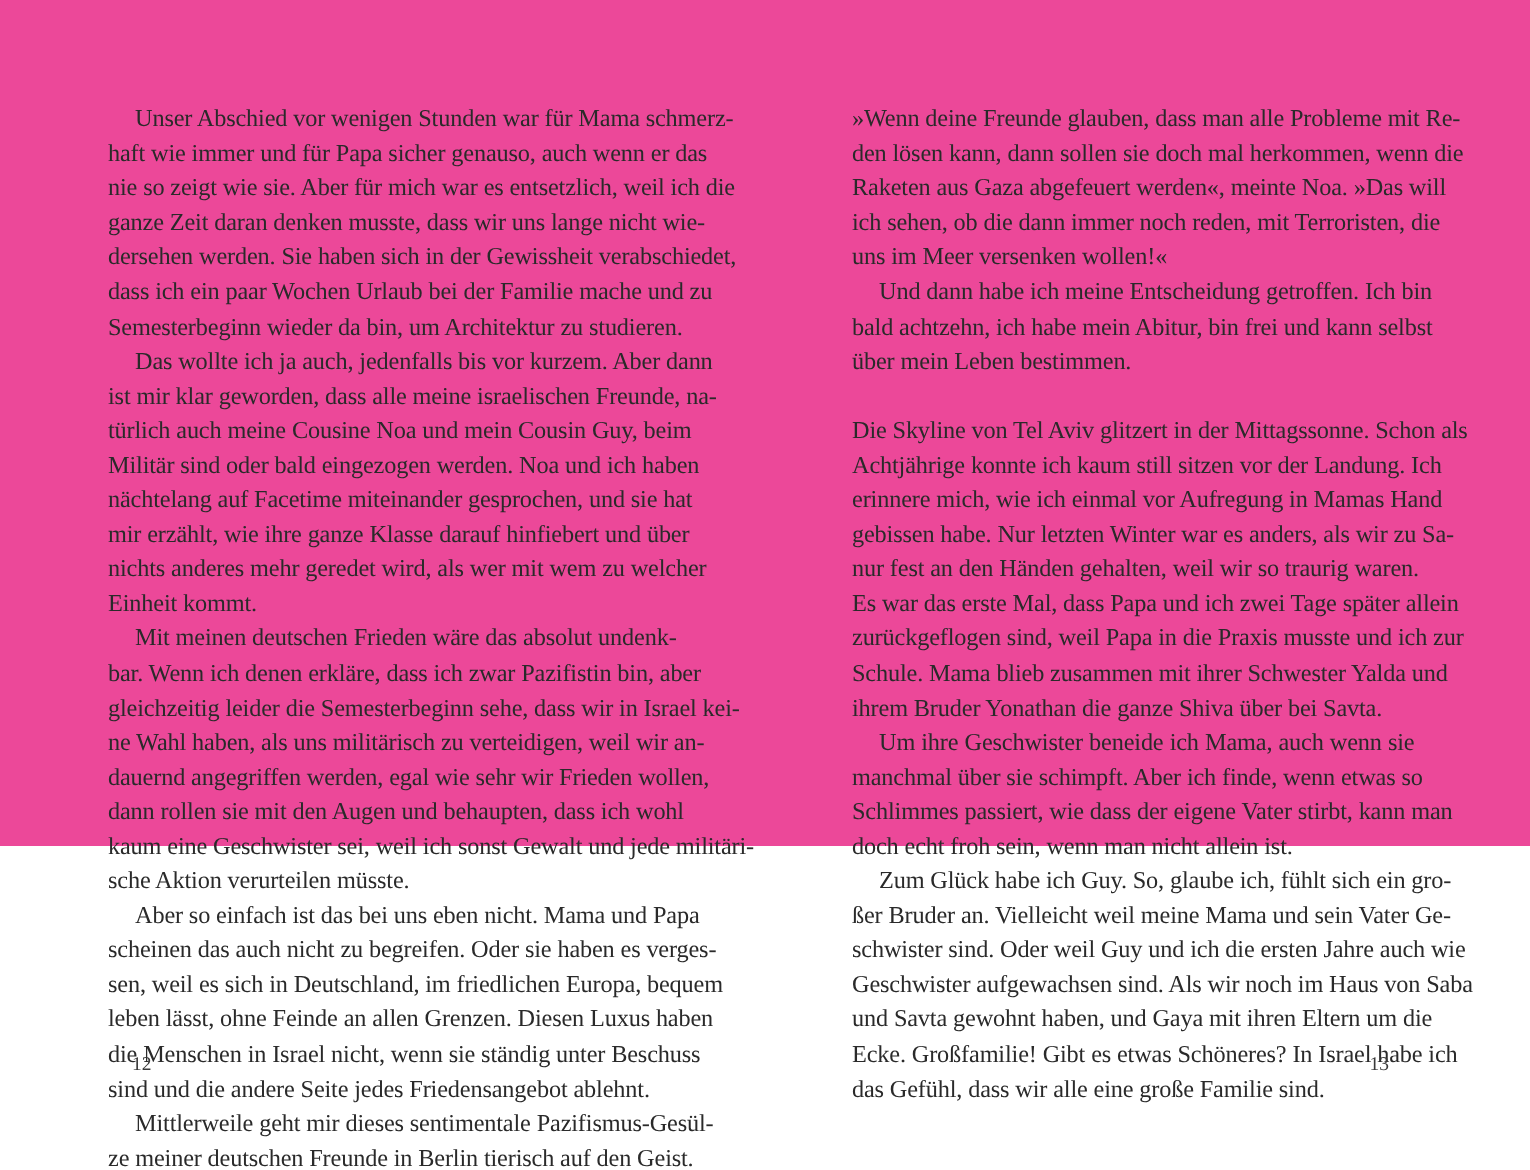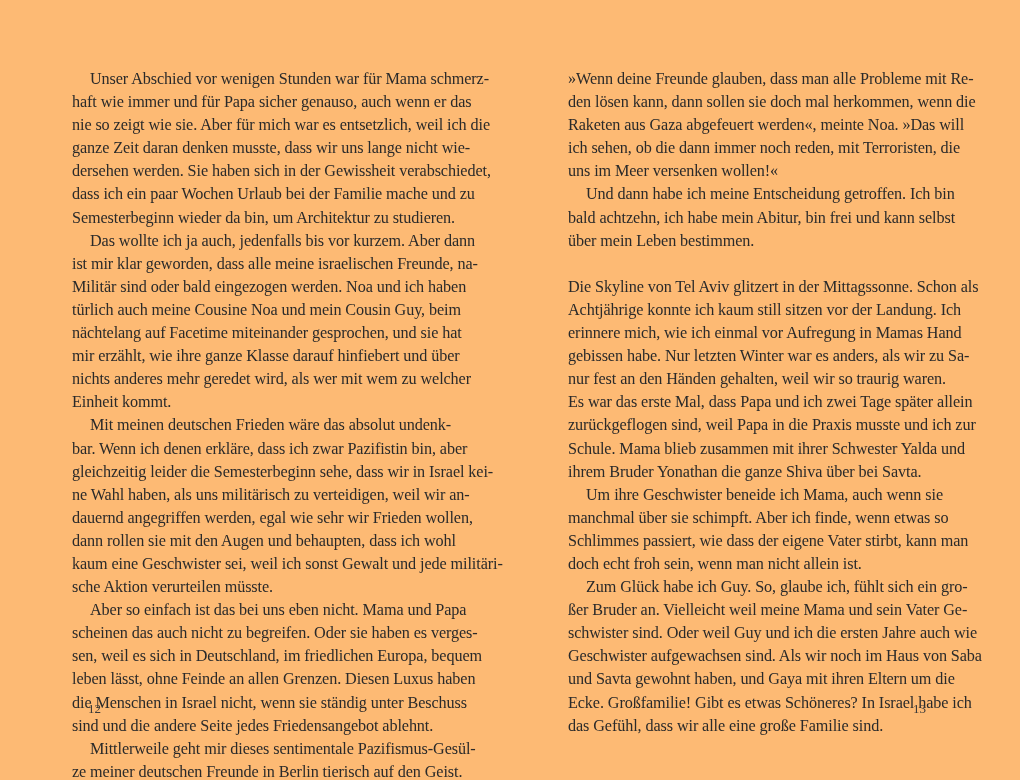--- a/index.html
+++ b/index.html
@@ -11,22 +11,22 @@
       width: 1020px;
       height: 780px;
       position: relative;
       overflow: hidden;
       font-family: "Liberation Serif", "DejaVu Serif", serif;
       color: #2a2a2a;
     }
     .spread {
       position: absolute;
       left: 0; top: 0;
-      width: 1020px; height: 780px;
-      background: #fdba74;
+      width: 1020px; height: 564px;
+      background: #ec4899;
     }
     .page {
       position: absolute;
       top: 0;
       height: 780px;
     }
     .page-left { left: 0; width: 510px; }
     .page-right { left: 510px; width: 510px; }
     .text-block {
       position: absolute;
@@ -64,22 +64,22 @@
     <div class="text-block">
         <span class="line indent">Unser Abschied vor wenigen Stunden war für Mama schmerz-</span>
         <span class="line">haft wie immer und für Papa sicher genauso, auch wenn er das</span>
         <span class="line">nie so zeigt wie sie. Aber für mich war es entsetzlich, weil ich die</span>
         <span class="line">ganze Zeit daran denken musste, dass wir uns lange nicht wie-</span>
         <span class="line">dersehen werden. Sie haben sich in der Gewissheit verabschiedet,</span>
         <span class="line">dass ich ein paar Wochen Urlaub bei der Familie mache und zu</span>
         <span class="line last">Semesterbeginn wieder da bin, um Architektur zu studieren.</span>
         <span class="line indent">Das wollte ich ja auch, jedenfalls bis vor kurzem. Aber dann</span>
         <span class="line">ist mir klar geworden, dass alle meine israelischen Freunde, na-</span>
+        <span class="line">türlich auch meine Cousine Noa und mein Cousin Guy, beim</span>
         <span class="line">Militär sind oder bald eingezogen werden. Noa und ich haben</span>
-        <span class="line">türlich auch meine Cousine Noa und mein Cousin Guy, beim</span>
         <span class="line">nächtelang auf Facetime miteinander gesprochen, und sie hat</span>
         <span class="line">mir erzählt, wie ihre ganze Klasse darauf hinfiebert und über</span>
         <span class="line">nichts anderes mehr geredet wird, als wer mit wem zu welcher</span>
         <span class="line last">Einheit kommt.</span>
         <span class="line indent">Mit meinen deutschen Frieden wäre das absolut undenk-</span>
         <span class="line">bar. Wenn ich denen erkläre, dass ich zwar Pazifistin bin, aber</span>
         <span class="line">gleichzeitig leider die Semesterbeginn sehe, dass wir in Israel kei-</span>
         <span class="line">ne Wahl haben, als uns militärisch zu verteidigen, weil wir an-</span>
         <span class="line">dauernd angegriffen werden, egal wie sehr wir Frieden wollen,</span>
         <span class="line">dann rollen sie mit den Augen und behaupten, dass ich wohl</span>

